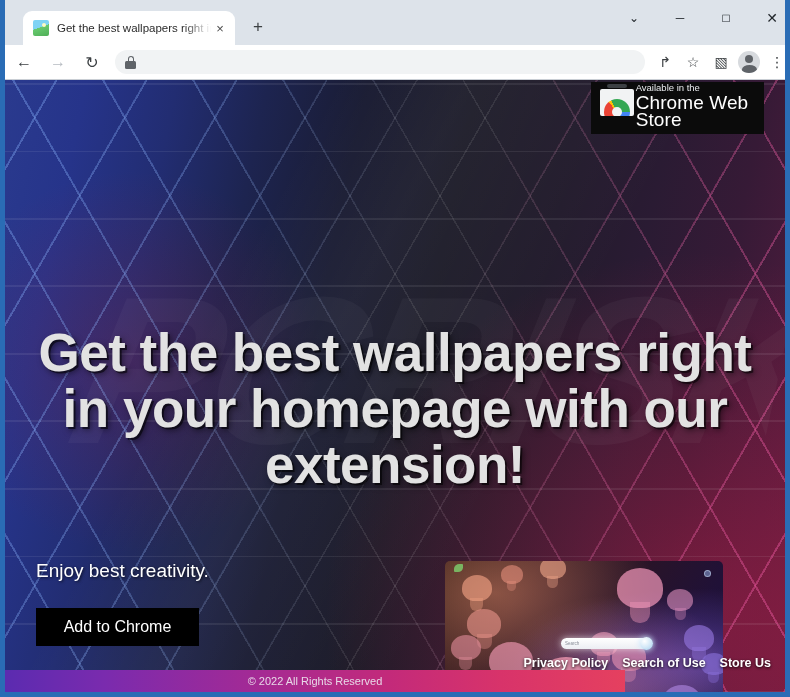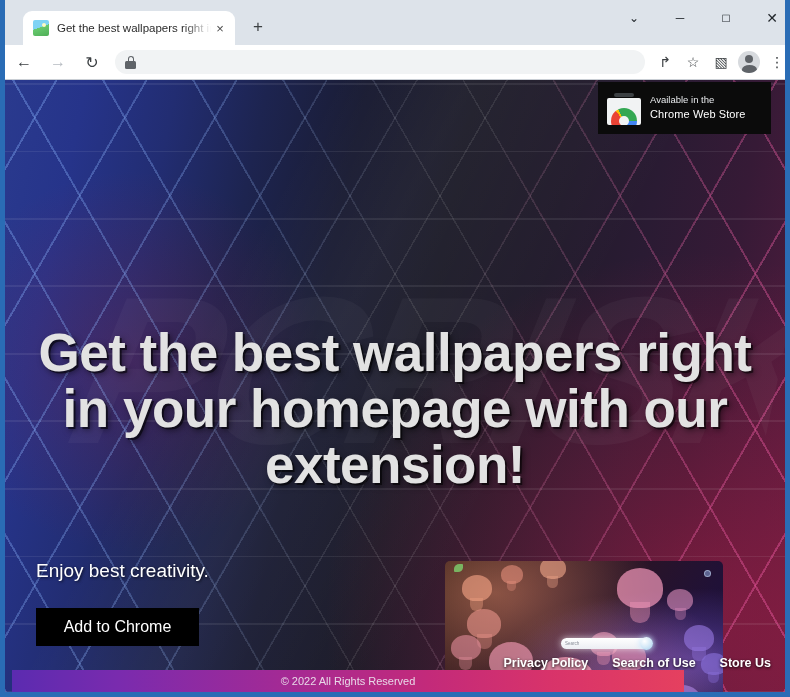--- a/index.html
+++ b/index.html
@@ -183,24 +183,24 @@
     font-size: 210px; font-weight: 700; font-style: italic;
     color: rgba(255,255,255,.035);
     letter-spacing: -8px;
     transform: skewX(-12deg);
     white-space: nowrap; overflow: hidden;
     pointer-events: none;
   }
 
   
   #cwsbadge {
-    position: absolute; top: 2px; right: 14px;
+    position: absolute; top: 2px; right: 21px;
     width: 173px; height: 52px;
     background: #0b0b0b;
-    display: flex; align-items: center;
+    display: flex; align-items: flex-start;
     padding-left: 9px; gap: 9px;
     z-index: 6;
   }
   #cwslogo { width: 34px; height: 34px; position: relative; }
   #cwslogo .bar {
     position: absolute; top: 2px; left: 7px;
     width: 20px; height: 4px; background: #3c4043; border-radius: 2px;
   }
   #cwslogo .bag {
     position: absolute; bottom: 0; left: 0;
@@ -211,21 +211,21 @@
     position: absolute; bottom: -9px; left: 4px;
     width: 26px; height: 26px; border-radius: 50%;
     background: conic-gradient(from 205deg, #ea4335 0deg 115deg, #fbbc05 115deg 128deg, #34a853 128deg 245deg, #4285f4 245deg 360deg);
   }
   #cwslogo .chrome::after {
     content: ""; position: absolute;
     top: 8px; left: 8px; width: 10px; height: 10px;
     border-radius: 50%; background: #f1f3f4;
   }
   #cwstext .l1 { font-size: 9.5px; color: #e8eaed; line-height: 12px; }
-  #cwstext .l2 { font-size: 11px; color: #ffffff; line-height: 17px; letter-spacing: .1px; }
+  #cwstext .l2 { font-size: 19px; color: #ffffff; line-height: 17px; letter-spacing: .1px; }
 
   
   #headline {
     position: absolute; top: 245px; left: 0; width: 780px;
     text-align: center;
     font-size: 53px; line-height: 56px;
     font-weight: 700;
     color: #e2e2e2;
     letter-spacing: -.5px;
     text-shadow: 2px 2px 0 rgba(0,0,0,.55), 3px 3px 6px rgba(0,0,0,.5);
@@ -310,33 +310,33 @@
     position: absolute; left: 9px; top: 3px;
     width: 9px; height: 8px;
     background: #7cc96a; opacity: .85;
     border-radius: 60% 10% 55% 12%;
     z-index: 3;
   }
 
   
   #footerlinks {
     position: absolute; right: 14px; bottom: 22px;
-    display: flex; gap: 24px;
+    display: flex; gap: 14px;
     z-index: 7;
   }
   #footerlinks a {
     font-size: 12.5px; color: #ffffff;
     text-decoration: none; font-weight: 700;
     text-shadow: 0 1px 3px rgba(0,0,0,.9);
   }
 
   
   #footerbar {
-    position: absolute; left: 7px; bottom: 0;
-    width: 672px; height: 22px;
+    position: absolute; left: 0; bottom: 0;
+    width: 620px; height: 22px;
     background: linear-gradient(90deg, #5b2bb0 0%, #7a2bae 16%, #a32a95 40%, #c32a7a 62%, #d8336a 80%, #e5405f 100%);
     display: flex; align-items: center; justify-content: center;
     z-index: 7;
   }
   #copyright {
     font-size: 11px; color: #e8d9e8;
   }
 </style>
 </head>
 <body>

